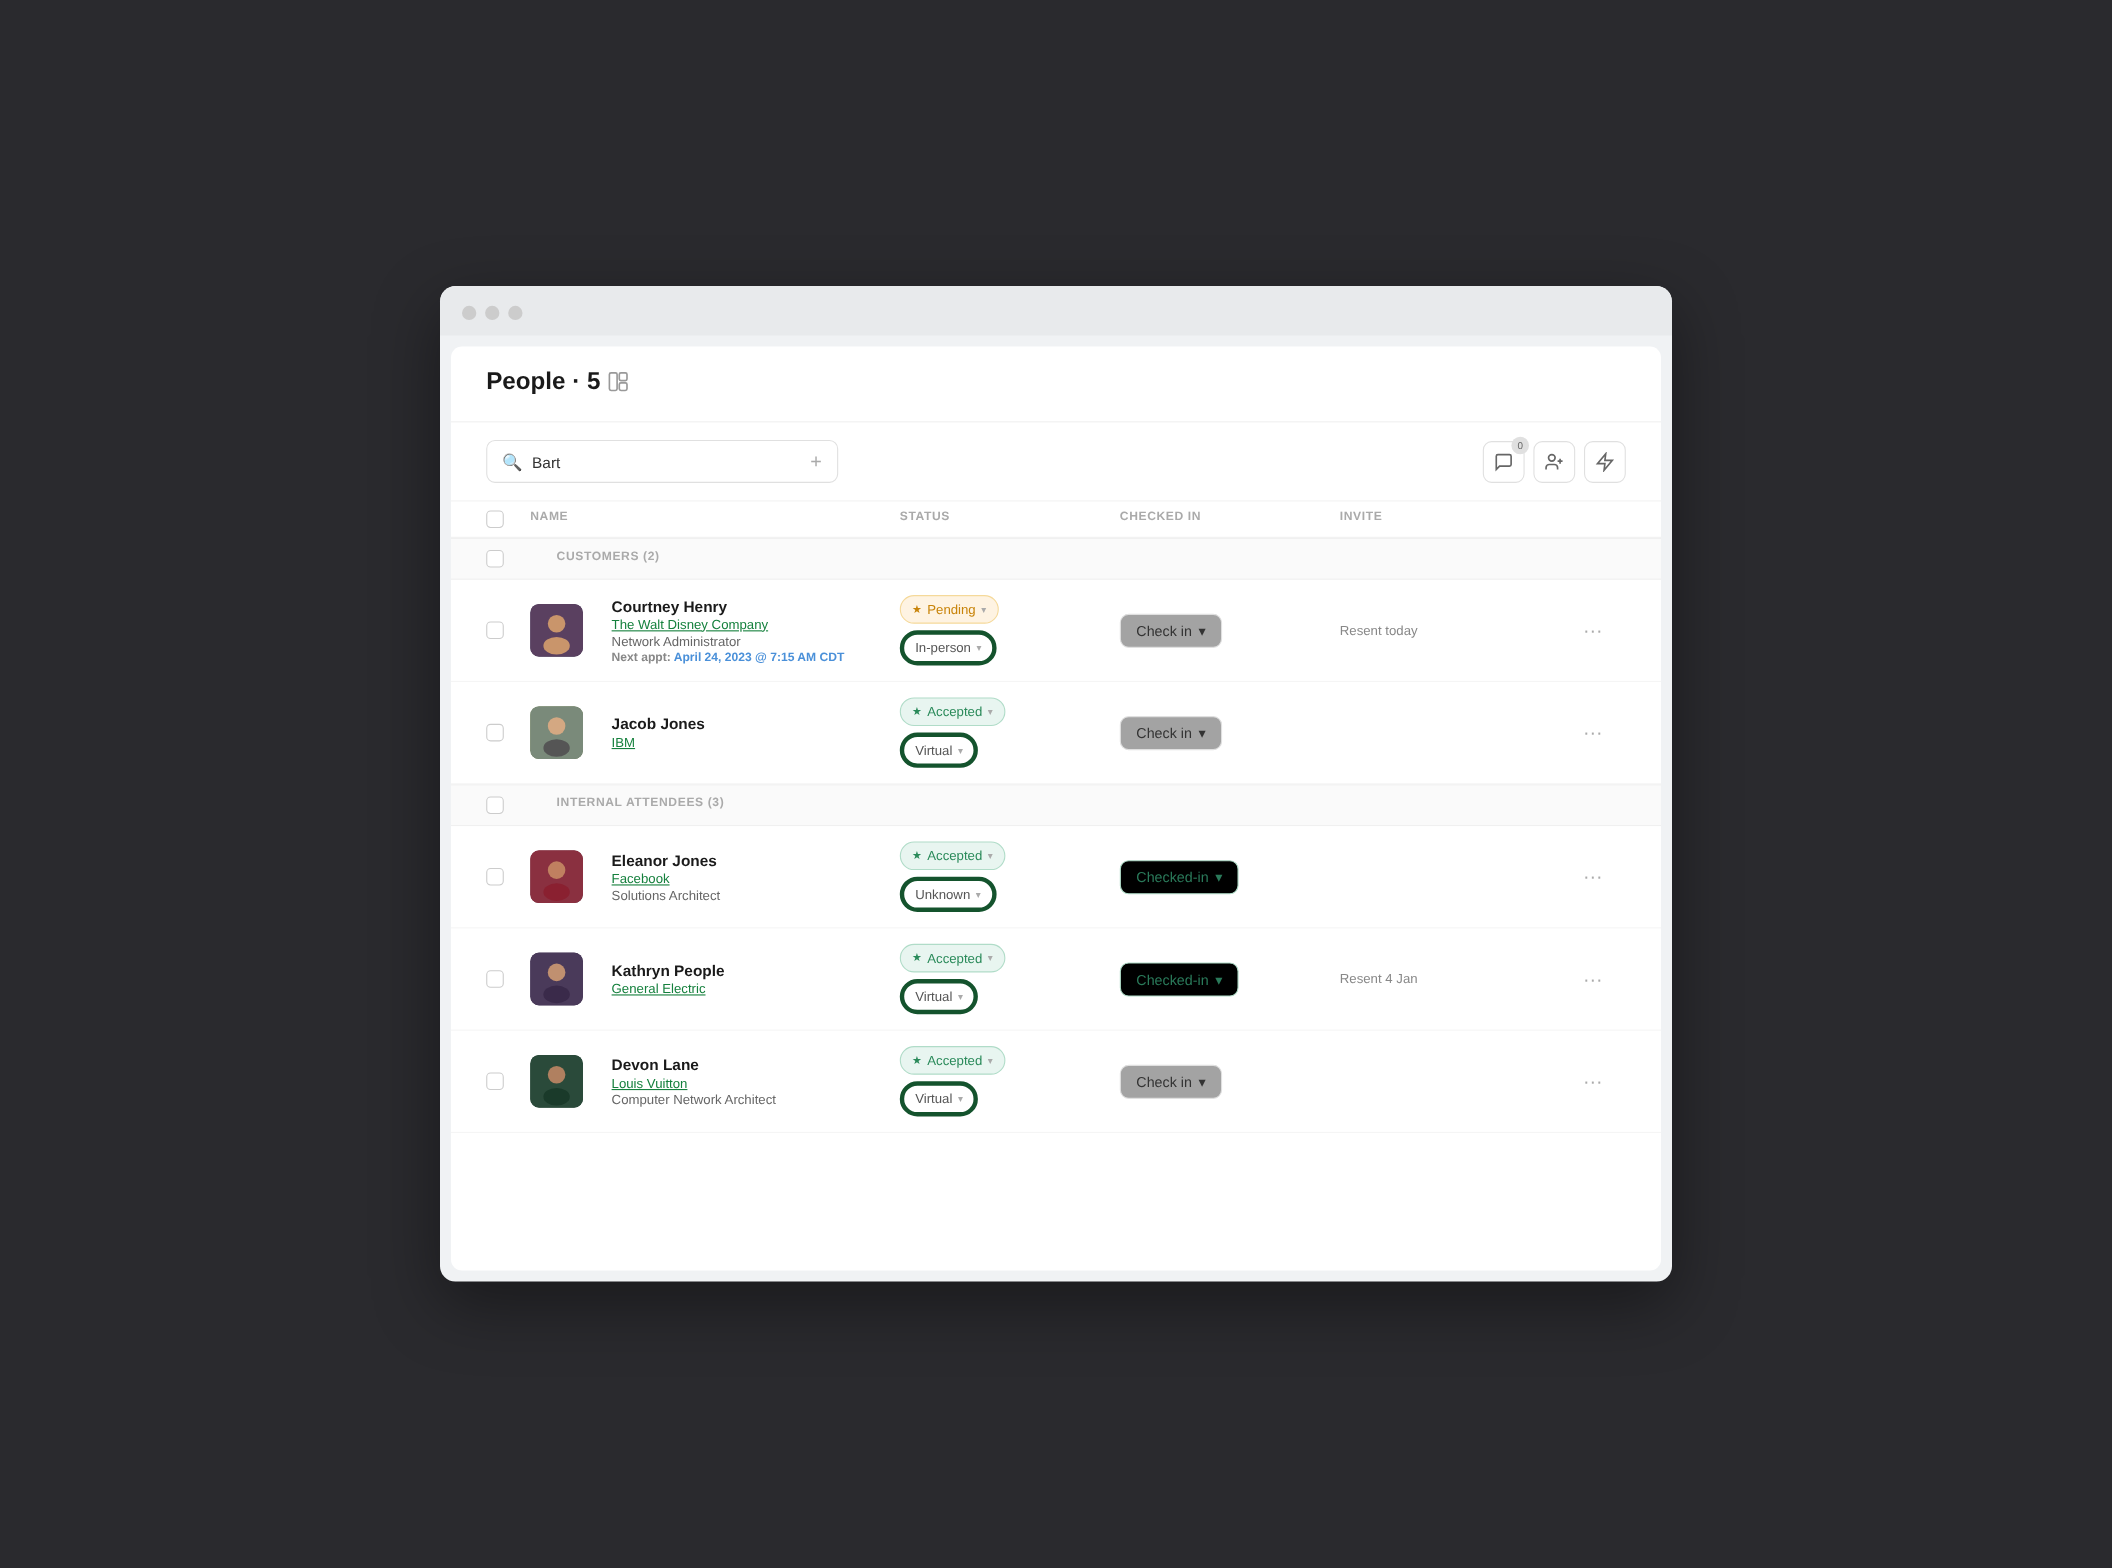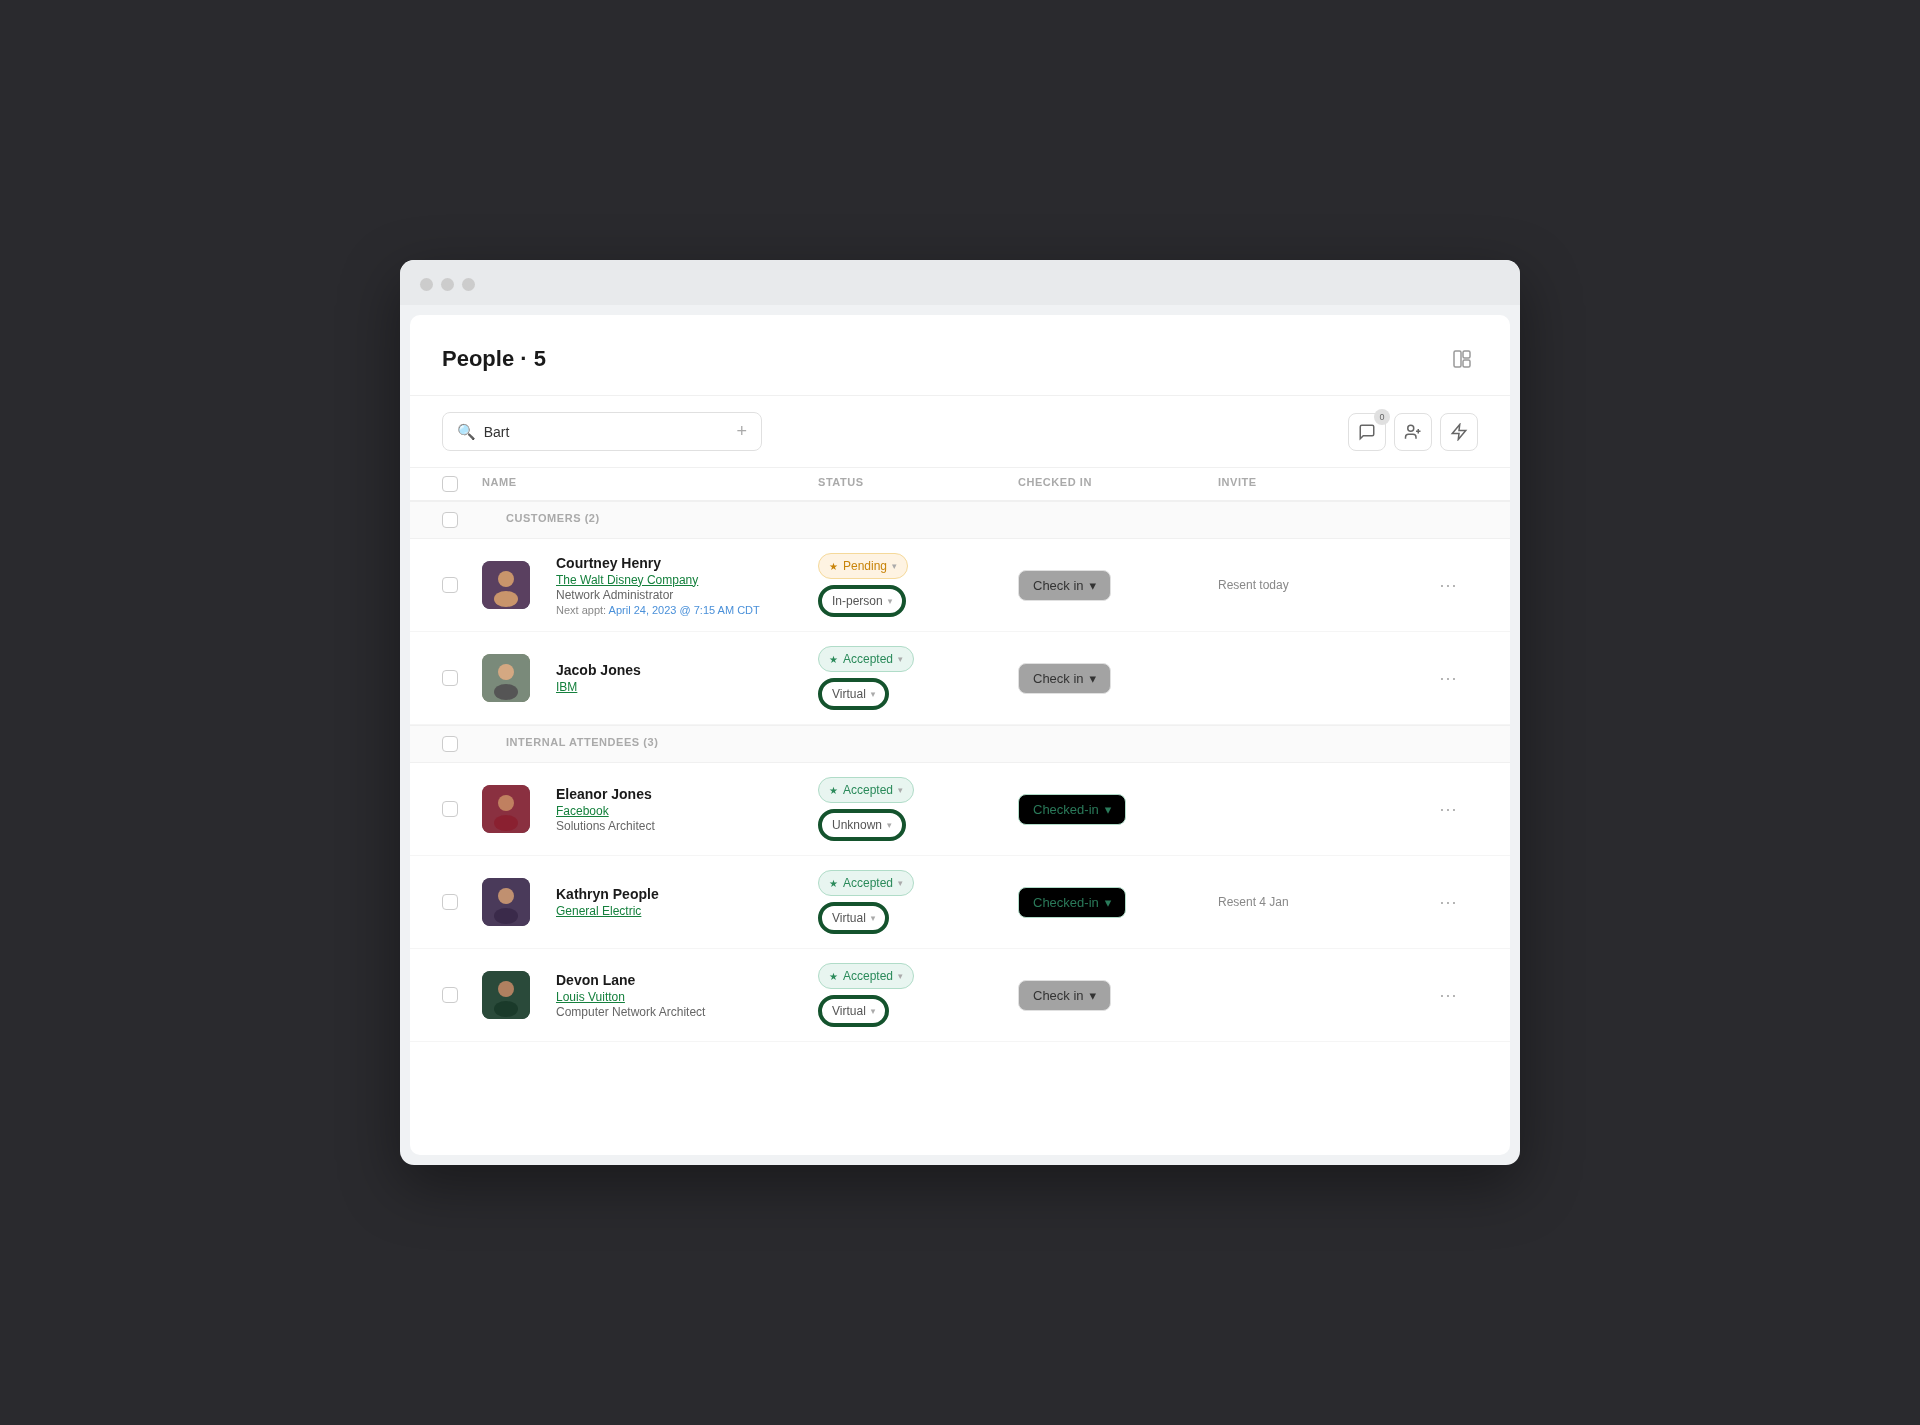--- a/index.html
+++ b/index.html
@@ -34,24 +34,24 @@
       background: #ccc;
     }
     .content-area {
       background: #fff;
       margin: 10px;
       border-radius: 10px;
       padding: 0;
       min-height: 840px;
     }
     .page-header {
-      padding: 28px 32px 20px;
-      display: flex;
-      align-items: center;
-      justify-content: space-between;
+      padding: 16px 32px 20px;
+      display: flex;
+      align-items: center;
+      justify-content: flex-start;
       border-bottom: 1px solid #f0f0f0;
     }
     .page-title {
       font-size: 22px;
       font-weight: 600;
       color: #1a1a1a;
     }
     .layout-icon {
       width: 32px;
       height: 32px;
@@ -200,20 +200,21 @@
       text-decoration: underline;
     }
     .person-role {
       font-size: 12px;
       color: #666;
     }
     .person-appt {
       font-size: 11px;
       color: #888;
       margin-top: 2px;
+      font-weight: bold;
     }
     .person-appt span { color: #4a90d9; }
     .status-cell {
       display: flex;
       flex-direction: column;
       gap: 6px;
     }
     .status-badge {
       display: inline-flex;
       align-items: center;

